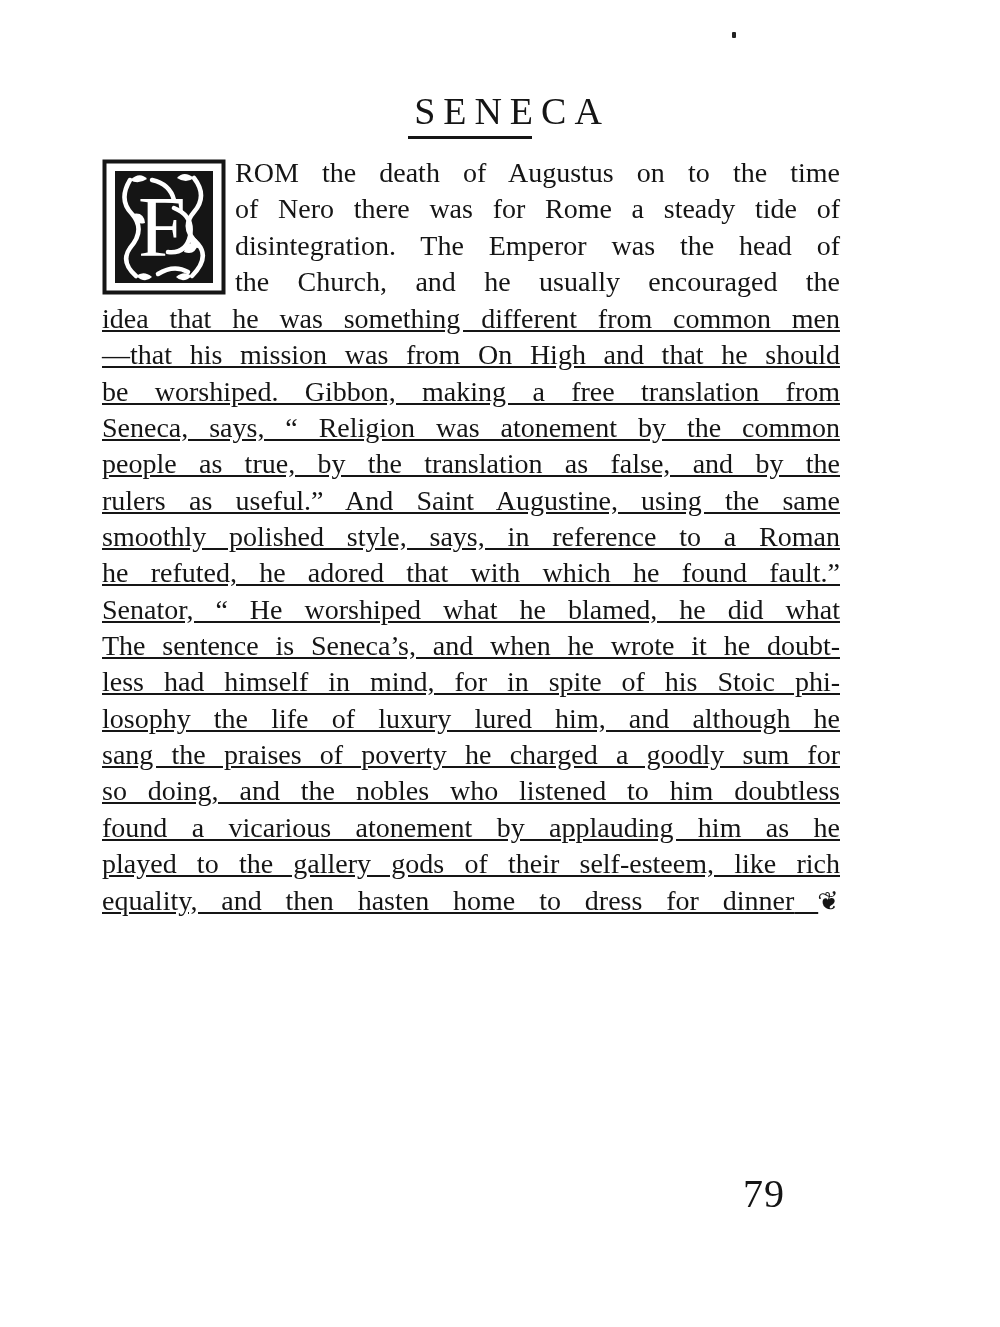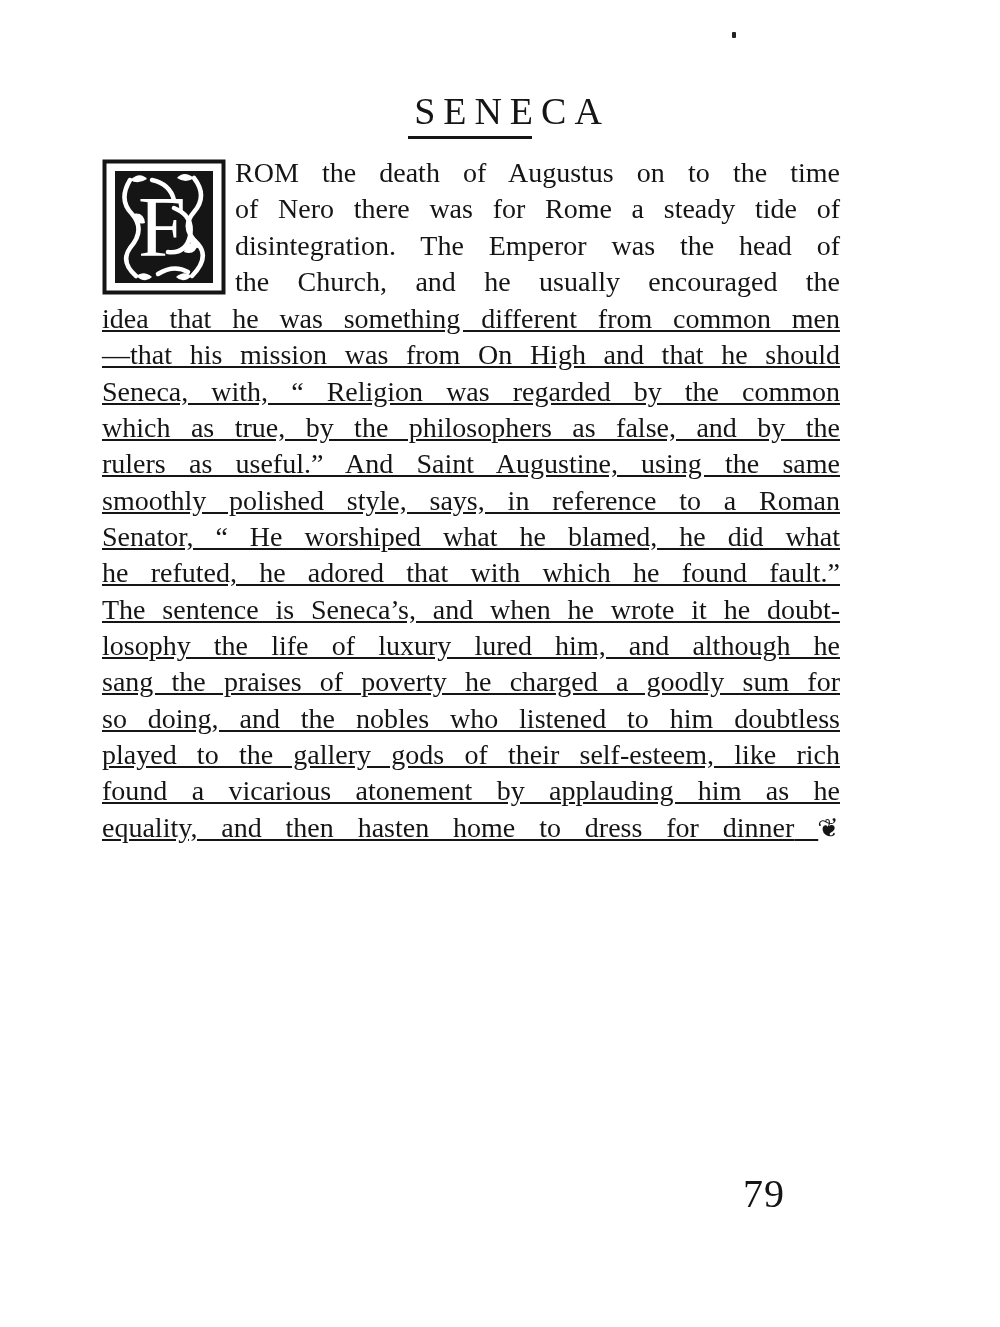--- a/index.html
+++ b/index.html
@@ -100,32 +100,34 @@
       <div class="line"><span>ROM the death of Augustus on to the time</span></div>
       <div class="line"><span>of Nero there was for Rome a steady tide of</span></div>
       <div class="line"><span>disintegration. The Emperor was the head of</span></div>
       <div class="line"><span>the Church, and he usually encouraged the</span></div>
     </div>
   </div>
 
   <div class="body-lines">
     <div class="line"><span>idea that he was something different from common men</span></div>
     <div class="line"><span>—that his mission was from On High and that he should</span></div>
-    <div class="line"><span>Seneca, with, “ Religion was regarded by the common</span></div>
-    <div class="line"><span>which as true, by the philosophers as false, and by the</span></div>
+    <div class="line"><span>be worshiped. Gibbon, making a free translation from</span></div>
+    <div class="line"><span>Seneca, says, “ Religion was atonement by the common</span></div>
+    <div class="line"><span>people as true, by the translation as false, and by the</span></div>
     <div class="line"><span>rulers as useful.” And Saint Augustine, using the same</span></div>
     <div class="line"><span>smoothly polished style, says, in reference to a Roman</span></div>
+    <div class="line"><span>he refuted, he adored that with which he found fault.”</span></div>
     <div class="line"><span>Senator, “ He worshiped what he blamed, he did what</span></div>
-    <div class="line"><span>he refuted, he adored that with which he found fault.”</span></div>
     <div class="line"><span>The sentence is Seneca’s, and when he wrote it he doubt-</span></div>
+    <div class="line"><span>less had himself in mind, for in spite of his Stoic phi-</span></div>
     <div class="line"><span>losophy the life of luxury lured him, and although he</span></div>
     <div class="line"><span>sang the praises of poverty he charged a goodly sum for</span></div>
     <div class="line"><span>so doing, and the nobles who listened to him doubtless</span></div>
+    <div class="line"><span>found a vicarious atonement by applauding him as he</span></div>
     <div class="line"><span>played to the gallery gods of their self-esteem, like rich</span></div>
-    <div class="line"><span>found a vicarious atonement by applauding him as he</span></div>
     <div class="line">
       <span>equality, and then hasten home to dress for dinner</span>
       <span class="fleuron">❦</span>
     </div>
   </div>
 
   <div class="page-number">79</div>
 
 </div>
 

